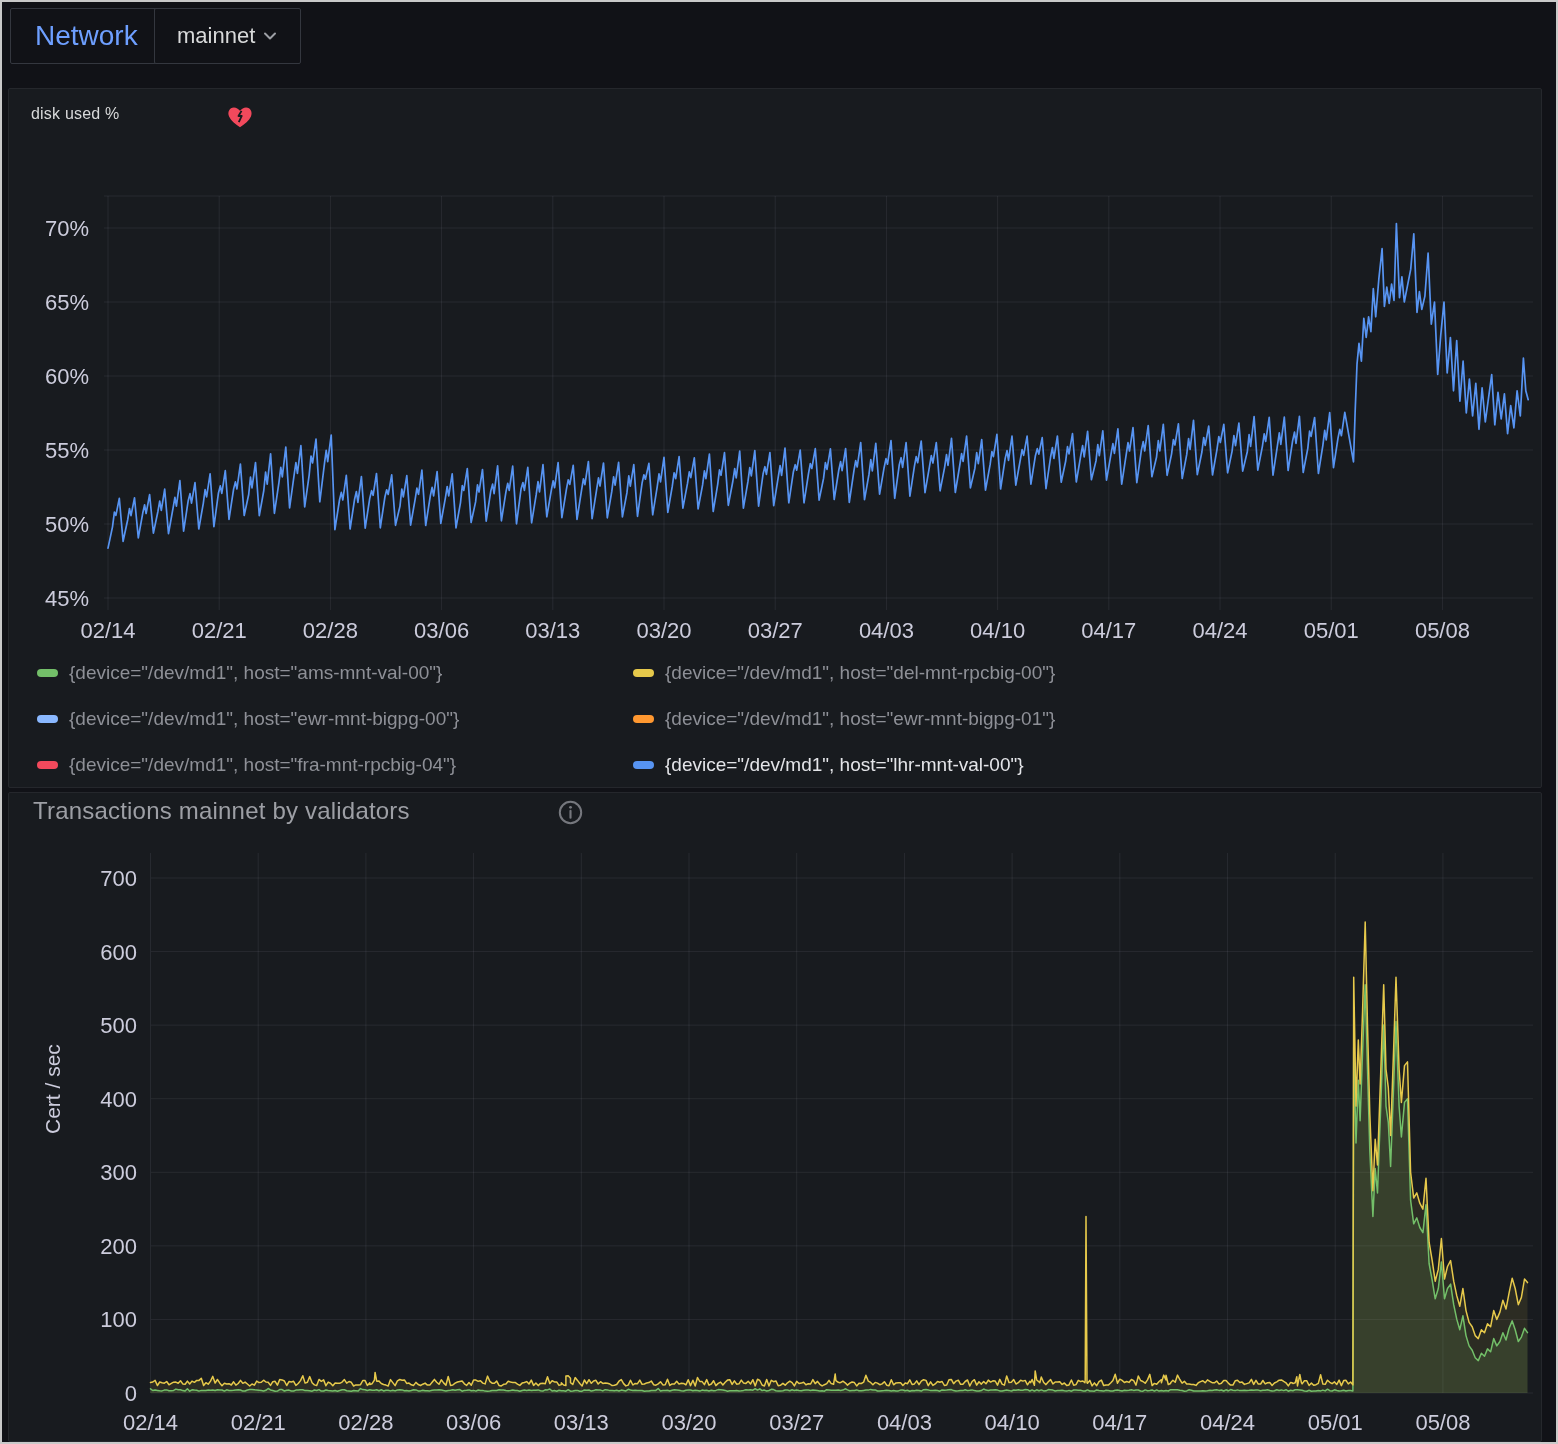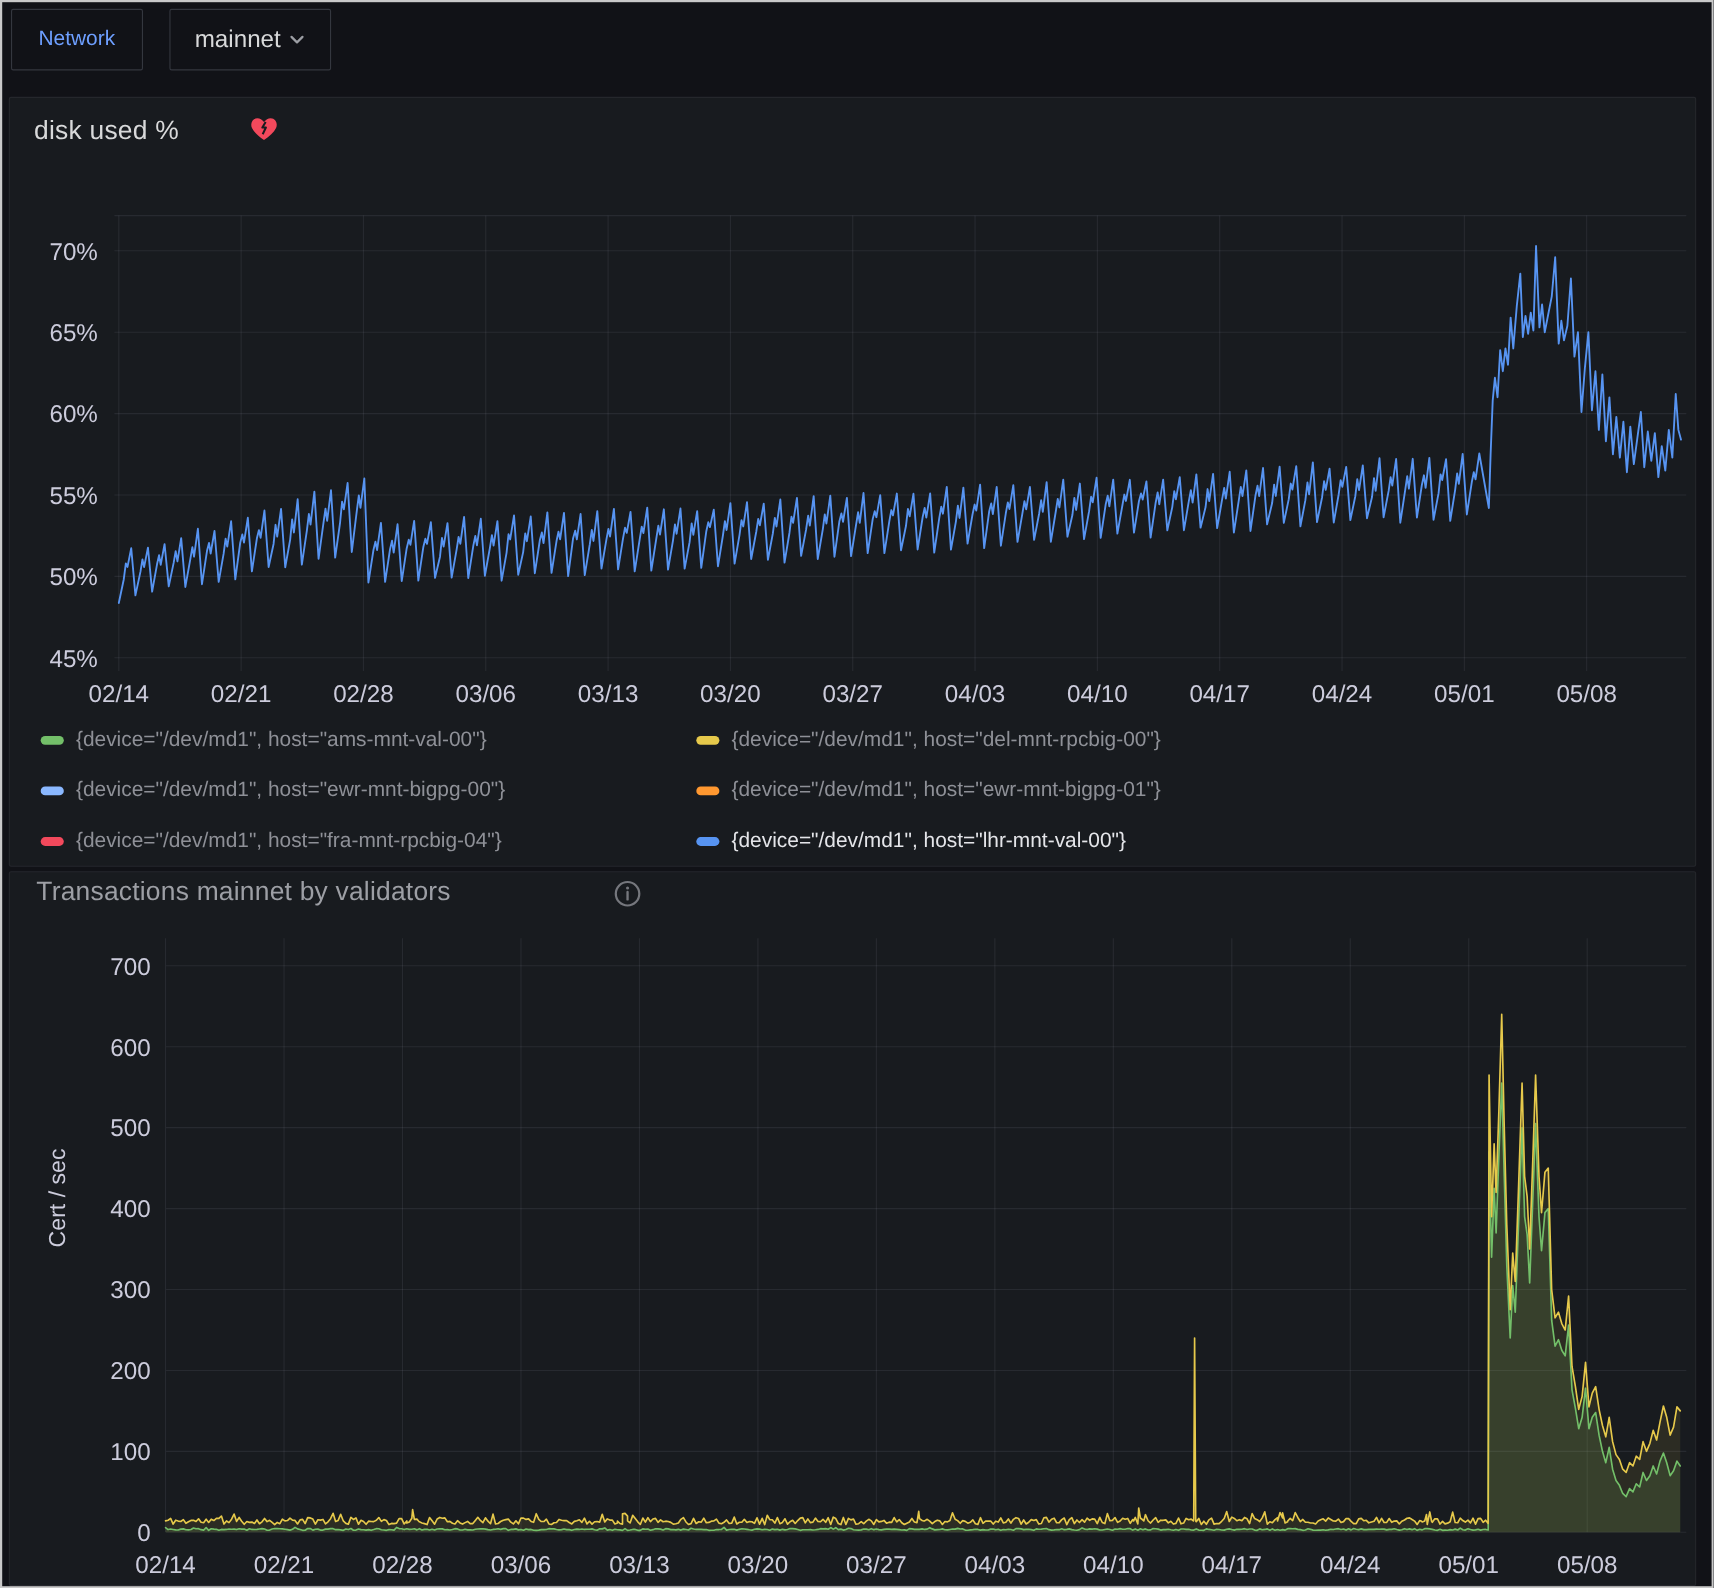--- a/index.html
+++ b/index.html
@@ -11,35 +11,35 @@
   }
   .frame{position:absolute;inset:0;border:2px solid #c9c9c9;pointer-events:none;z-index:60;}
 
   
   .varbox{
     position:absolute;top:8px;height:56px;box-sizing:border-box;
     border:1px solid #34373f;border-radius:2px;background:#111217;
     display:flex;align-items:center;
   }
   #networkBox{left:10px;padding:0 24px;}
-  #networkBox .varlabel{color:#6E9FFF;font-size:19px;font-weight:500;}
+  #networkBox .varlabel{color:#6E9FFF;font-size:28px;font-weight:500;}
   #mainnetBox{left:154px;padding:4px 22px;gap:7px;cursor:pointer;}
   #mainnetBox .varvalue{color:#D8D9DA;font-size:22px;font-weight:400;}
 
   
   .panel{
     position:absolute;left:8px;width:1534px;box-sizing:border-box;
     background:#181B1F;border:1px solid #25272C;border-radius:2px;overflow:hidden;
   }
   #panel1{top:88px;height:700px;}
   #panel2{top:792px;height:650px;}
 
   .p1-title{
     position:absolute;left:22px;top:16px;z-index:5;
-    color:#D8D9DA;font-size:24px;font-weight:500;letter-spacing:.2px;
+    color:#D8D9DA;font-size:16px;font-weight:500;letter-spacing:.2px;
   }
   .heart{position:absolute;left:218px;top:15px;z-index:5;}
   .p2-title{
     position:absolute;left:24px;top:4px;z-index:5;
     color:#9D9FA5;font-size:24px;font-weight:500;letter-spacing:.2px;
   }
   .info-icon{position:absolute;left:548px;top:6px;z-index:5;cursor:pointer;}
 
   svg.chart{position:absolute;left:0;top:0;}
   .grid{stroke:rgba(204,204,220,0.09);stroke-width:1;}

